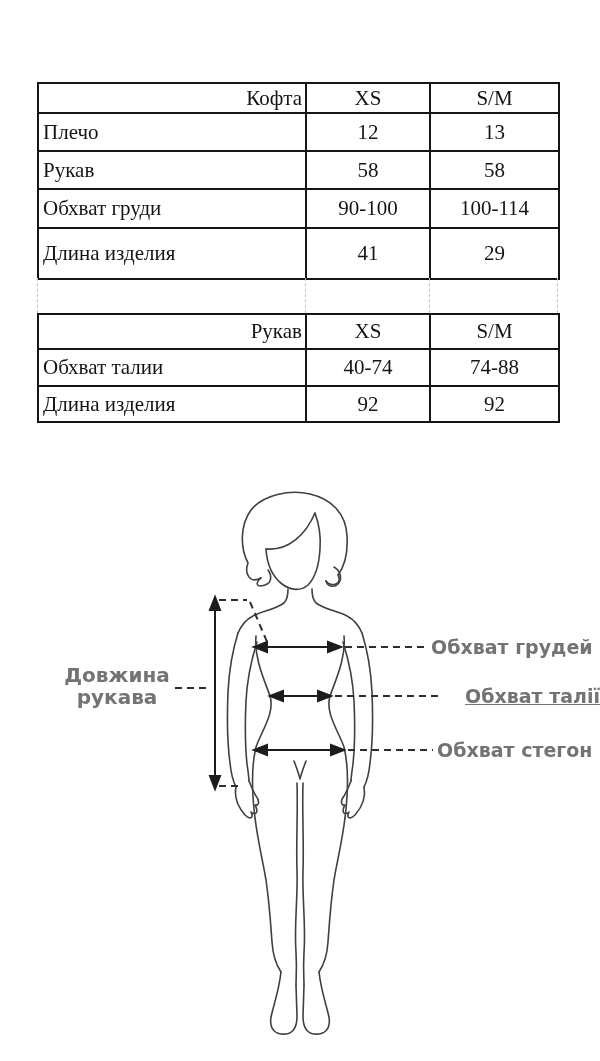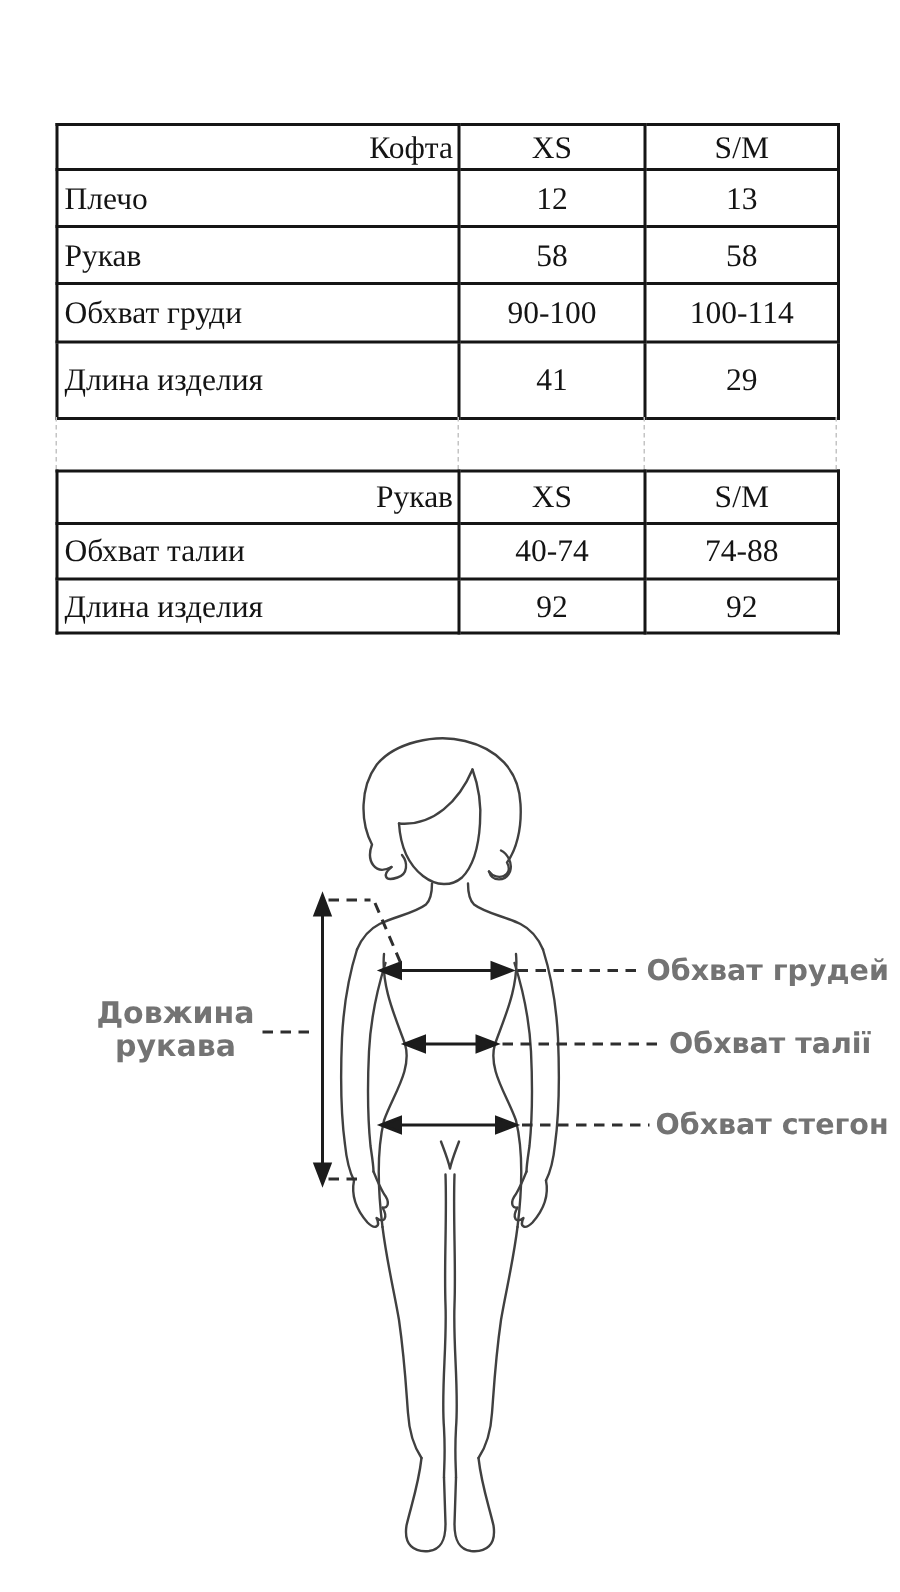--- a/index.html
+++ b/index.html
@@ -19,21 +19,21 @@
   
   .gap-dash{position:absolute;top:278px;height:35px;width:0;border-left:1px dashed #c4c4c4;}
 
   
   .diagram-svg{position:absolute;left:0;top:0;width:600px;height:1061px;}
   .diag-label{position:absolute;color:#737373;font-weight:700;
               font-family:"DejaVu Sans","Liberation Sans",sans-serif;}
   #sleeve-label{left:56px;top:664px;width:122px;text-align:center;font-size:20px;line-height:22px;}
   .right-label{white-space:nowrap;font-size:19px;line-height:21px;}
   #bust-label{left:431px;top:637px;}
-  #waist-label{left:446px;top:686px;}
+  #waist-label{left:465px;top:686px;text-decoration:underline;}
   #hips-label{left:437px;top:740px;}
 </style>
 </head>
 <body>
 
 <div class="page">
 
   <table id="table1" class="size-table">
     <colgroup>
         <col style="width:268px">

